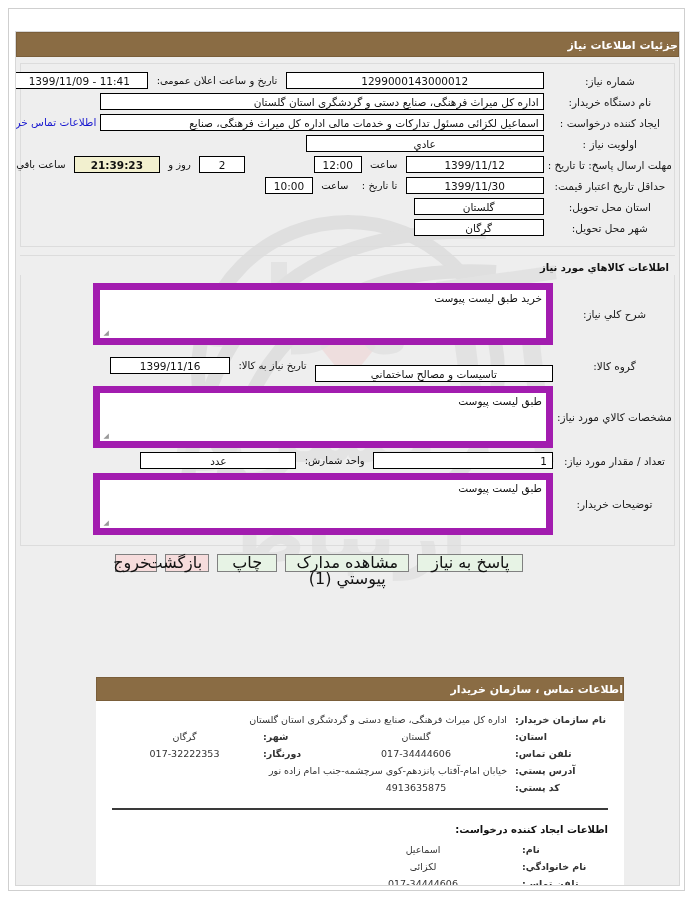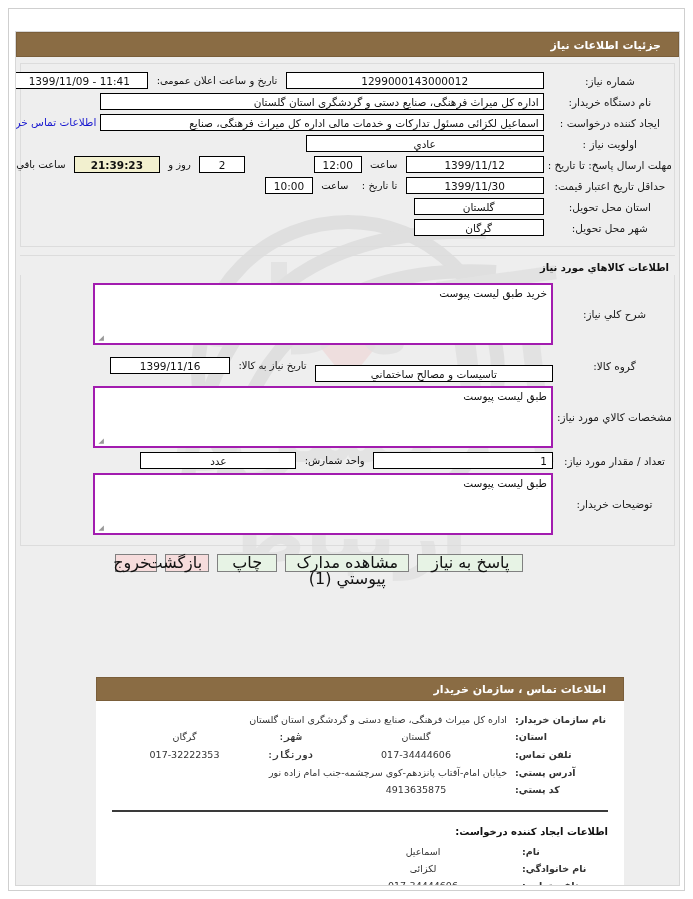--- a/index.html
+++ b/index.html
@@ -43,21 +43,21 @@
   .sec-header {
     position: relative;
     z-index: 2;
     background: #8a6c44;
     border: 1px solid #7a5e3a;
     color: #ffffff;
     font-size: 11px;
     font-weight: bold;
     height: 25px;
     line-height: 25px;
-    padding: 0 17px;
+    padding: 0 0;
     text-align: right;
   }
 
   
   .panel {
     position: relative;
     z-index: 2;
     border: 1px solid #dcdcdc;
     background: transparent;
     margin: 6px 4px 0 4px;
@@ -98,21 +98,21 @@
   .w-days   { width: 46px; }
   .w-timer  { width: 86px; background: #f2f0cf; font-weight: bold; }
   .w-prov   { width: 130px; }
   .w-group  { width: 238px; margin-top: 16px; }
   .w-gdate  { width: 120px; }
   .w-qty    { width: 180px; text-align: right; padding-right: 5px; }
   .w-unit   { width: 156px; }
 
   .ta {
     display: inline-block;
-    border: 2px solid #a21caf;
+    border: 7px solid #a21caf;
     background: #ffffff;
     width: 460px;
     height: 62px;
     font-size: 10.5px;
     color: #111;
     padding: 2px 4px 0 4px;
     text-align: right;
     position: relative;
     overflow: hidden;
     vertical-align: middle;
@@ -185,26 +185,25 @@
   }
   td.cc-lbl {
     text-align: left;
     font-weight: bold;
     color: #111;
     width: 92px;
     padding-left: 6px;
   }
   td.cc-val { text-align: center; color: #444; width: 190px; }
   td.cc-lbl2 {
-    text-align: center;
+    text-align: left;
     font-weight: bold;
     color: #111;
     width: 62px;
     padding-left: 6px;
-    font-family: Liberation Mono, monospace;
   }
   td.cc-val2 { text-align: center; color: #444; }
   .hr-rule {
     border: none;
     border-top: 2px solid #3a3a3a;
     margin: 12px 2px 14px 2px;
   }
   .cc-sub {
     font-size: 10px;
     font-weight: bold;

